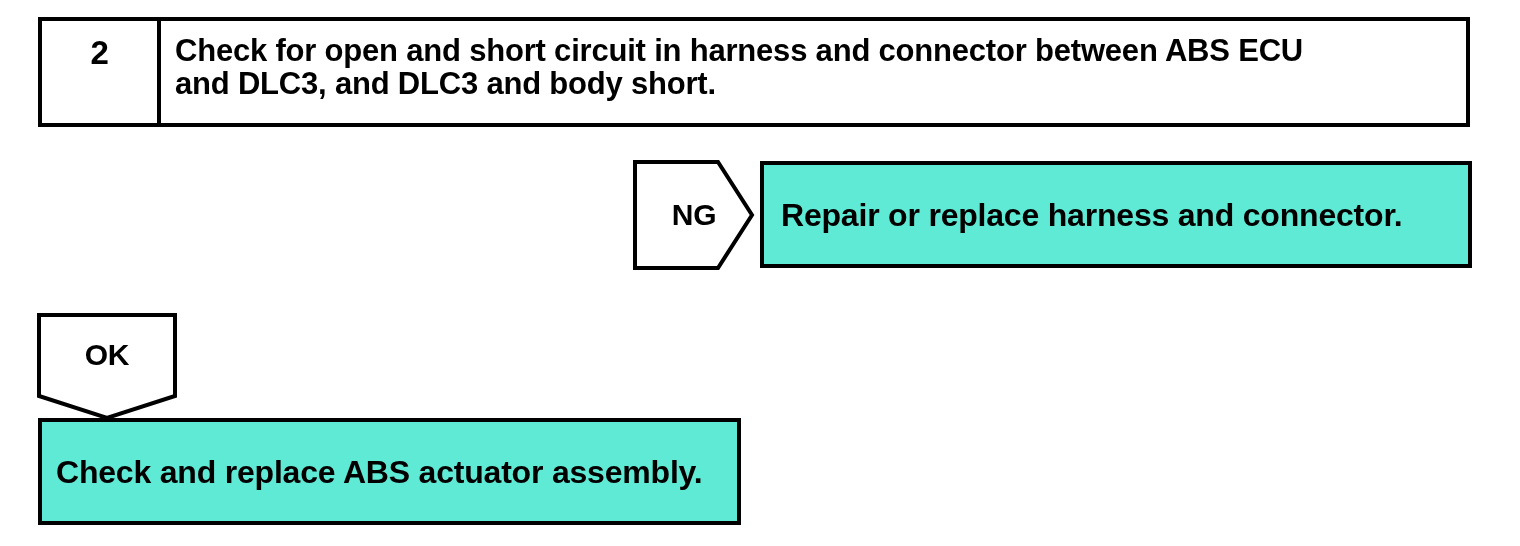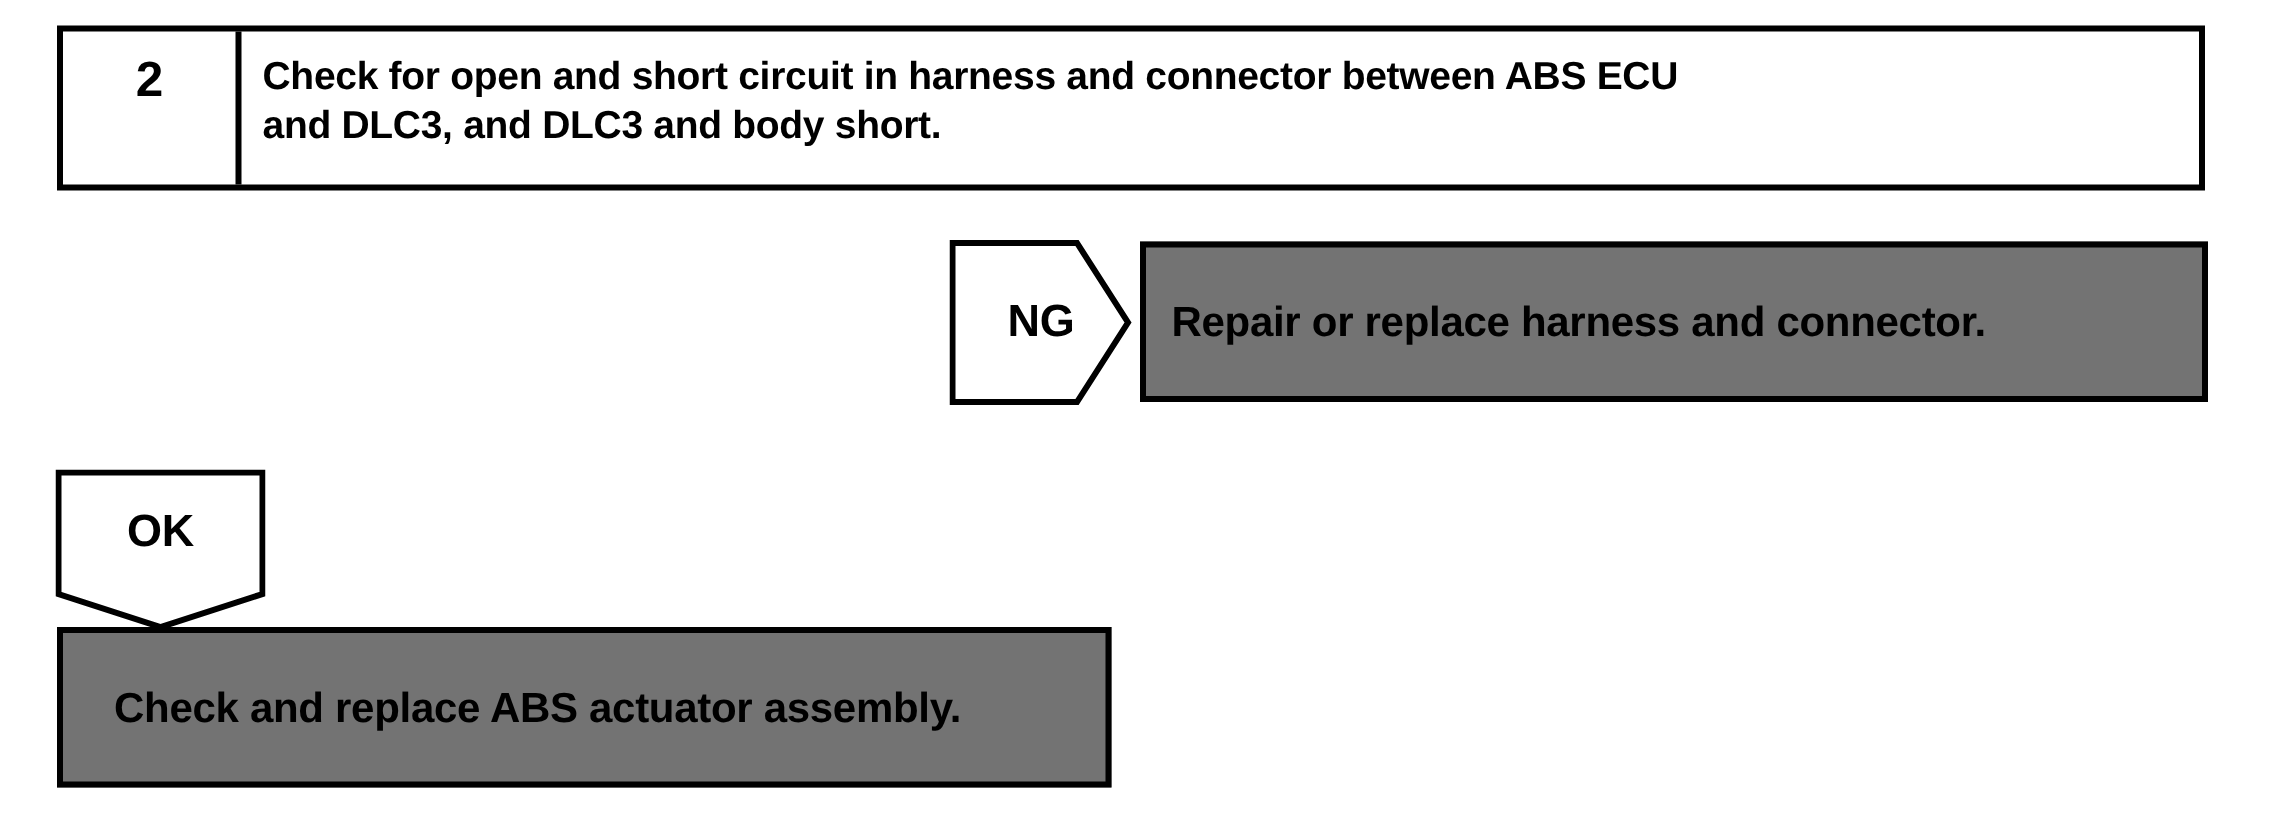--- a/index.html
+++ b/index.html
@@ -35,42 +35,42 @@
     display: flex;
     justify-content: center;
     align-items: flex-start;
     padding-top: 15px;
     font-size: 33px;
     line-height: 1;
   }
   .step-text-cell {
     flex: 1 1 auto;
     padding: 13px 16px 0 14px;
-    font-size: 26px;
+    font-size: 31px;
     line-height: 33px;
   }
 
   
   .action-box {
     border: 4px solid #000000;
-    background: #737373;
+    background: #5eead4;
     display: flex;
     align-items: center;
-    font-size: 28px;
+    font-size: 32px;
     line-height: 32px;
   }
   .ng-action-box {
     left: 760px; top: 161px;
     width: 712px; height: 107px;
     padding-left: 17px;
   }
   .ok-action-box {
     left: 38px; top: 418px;
     width: 703px; height: 107px;
-    padding-left: 34px;
+    padding-left: 14px;
   }
 
   
   .connector { overflow: visible; }
   .connector svg { display: block; }
   .shape-label {
     position: absolute;
     display: flex;
     align-items: center;
     justify-content: center;

